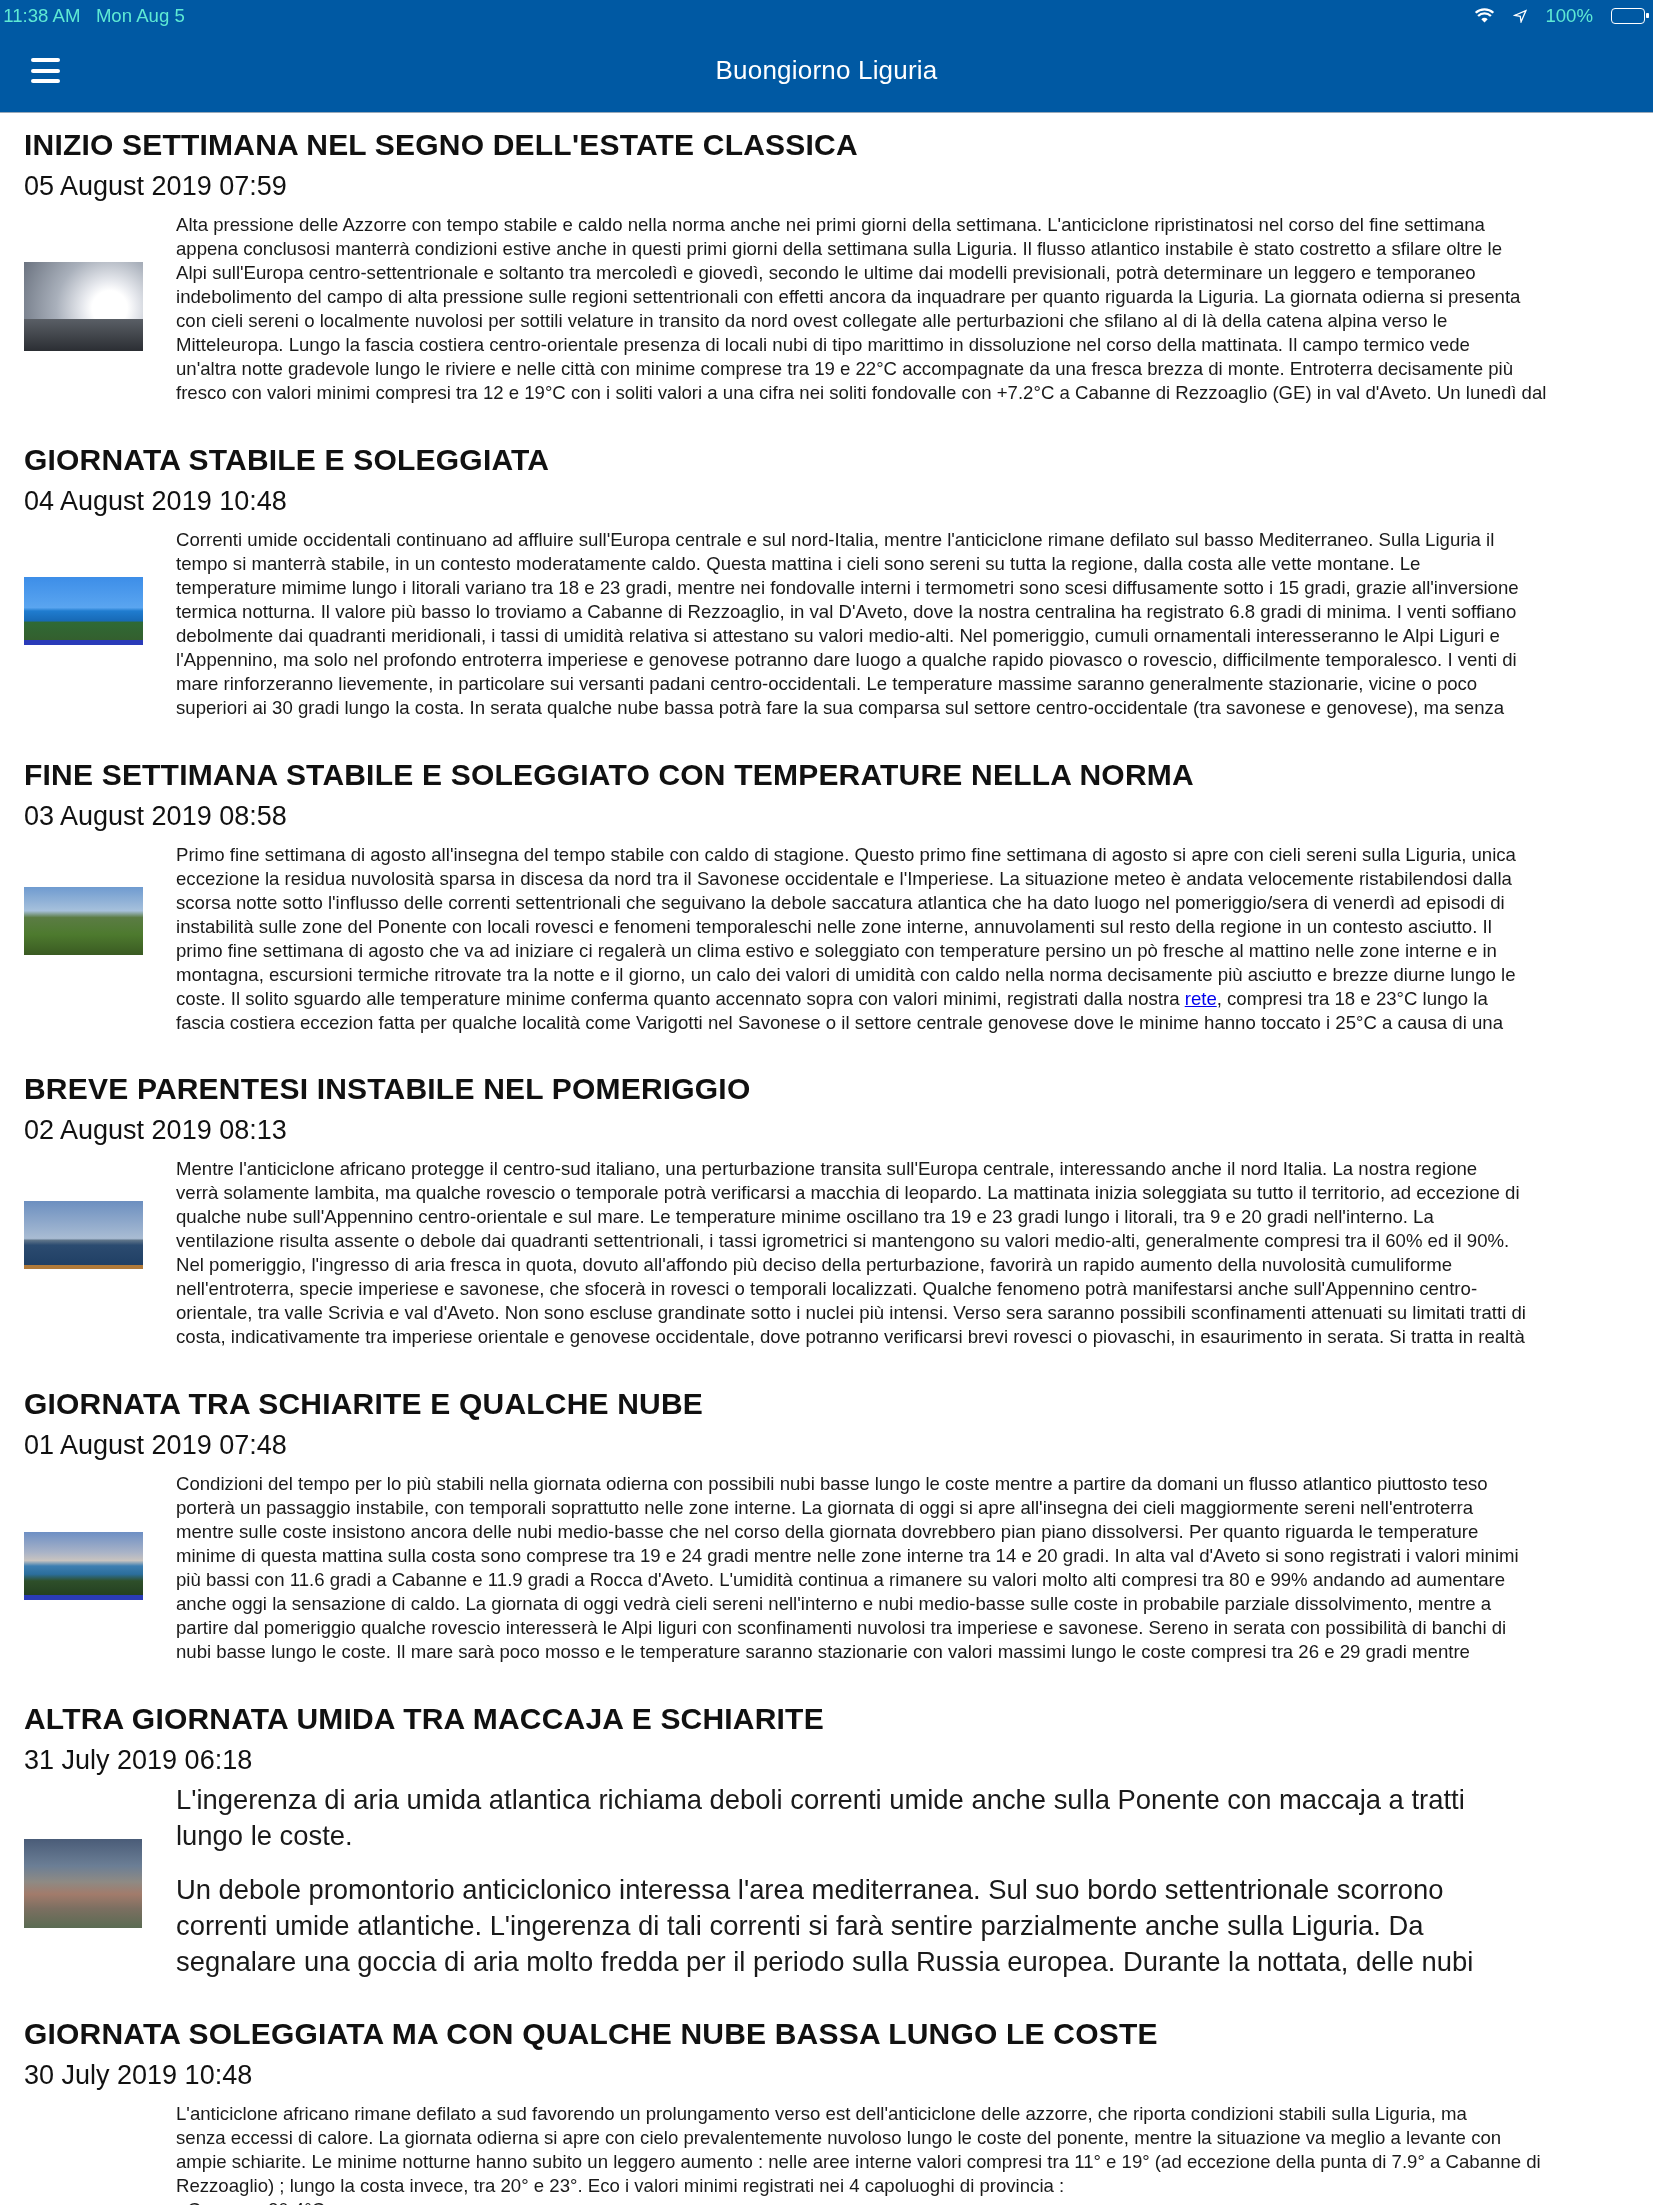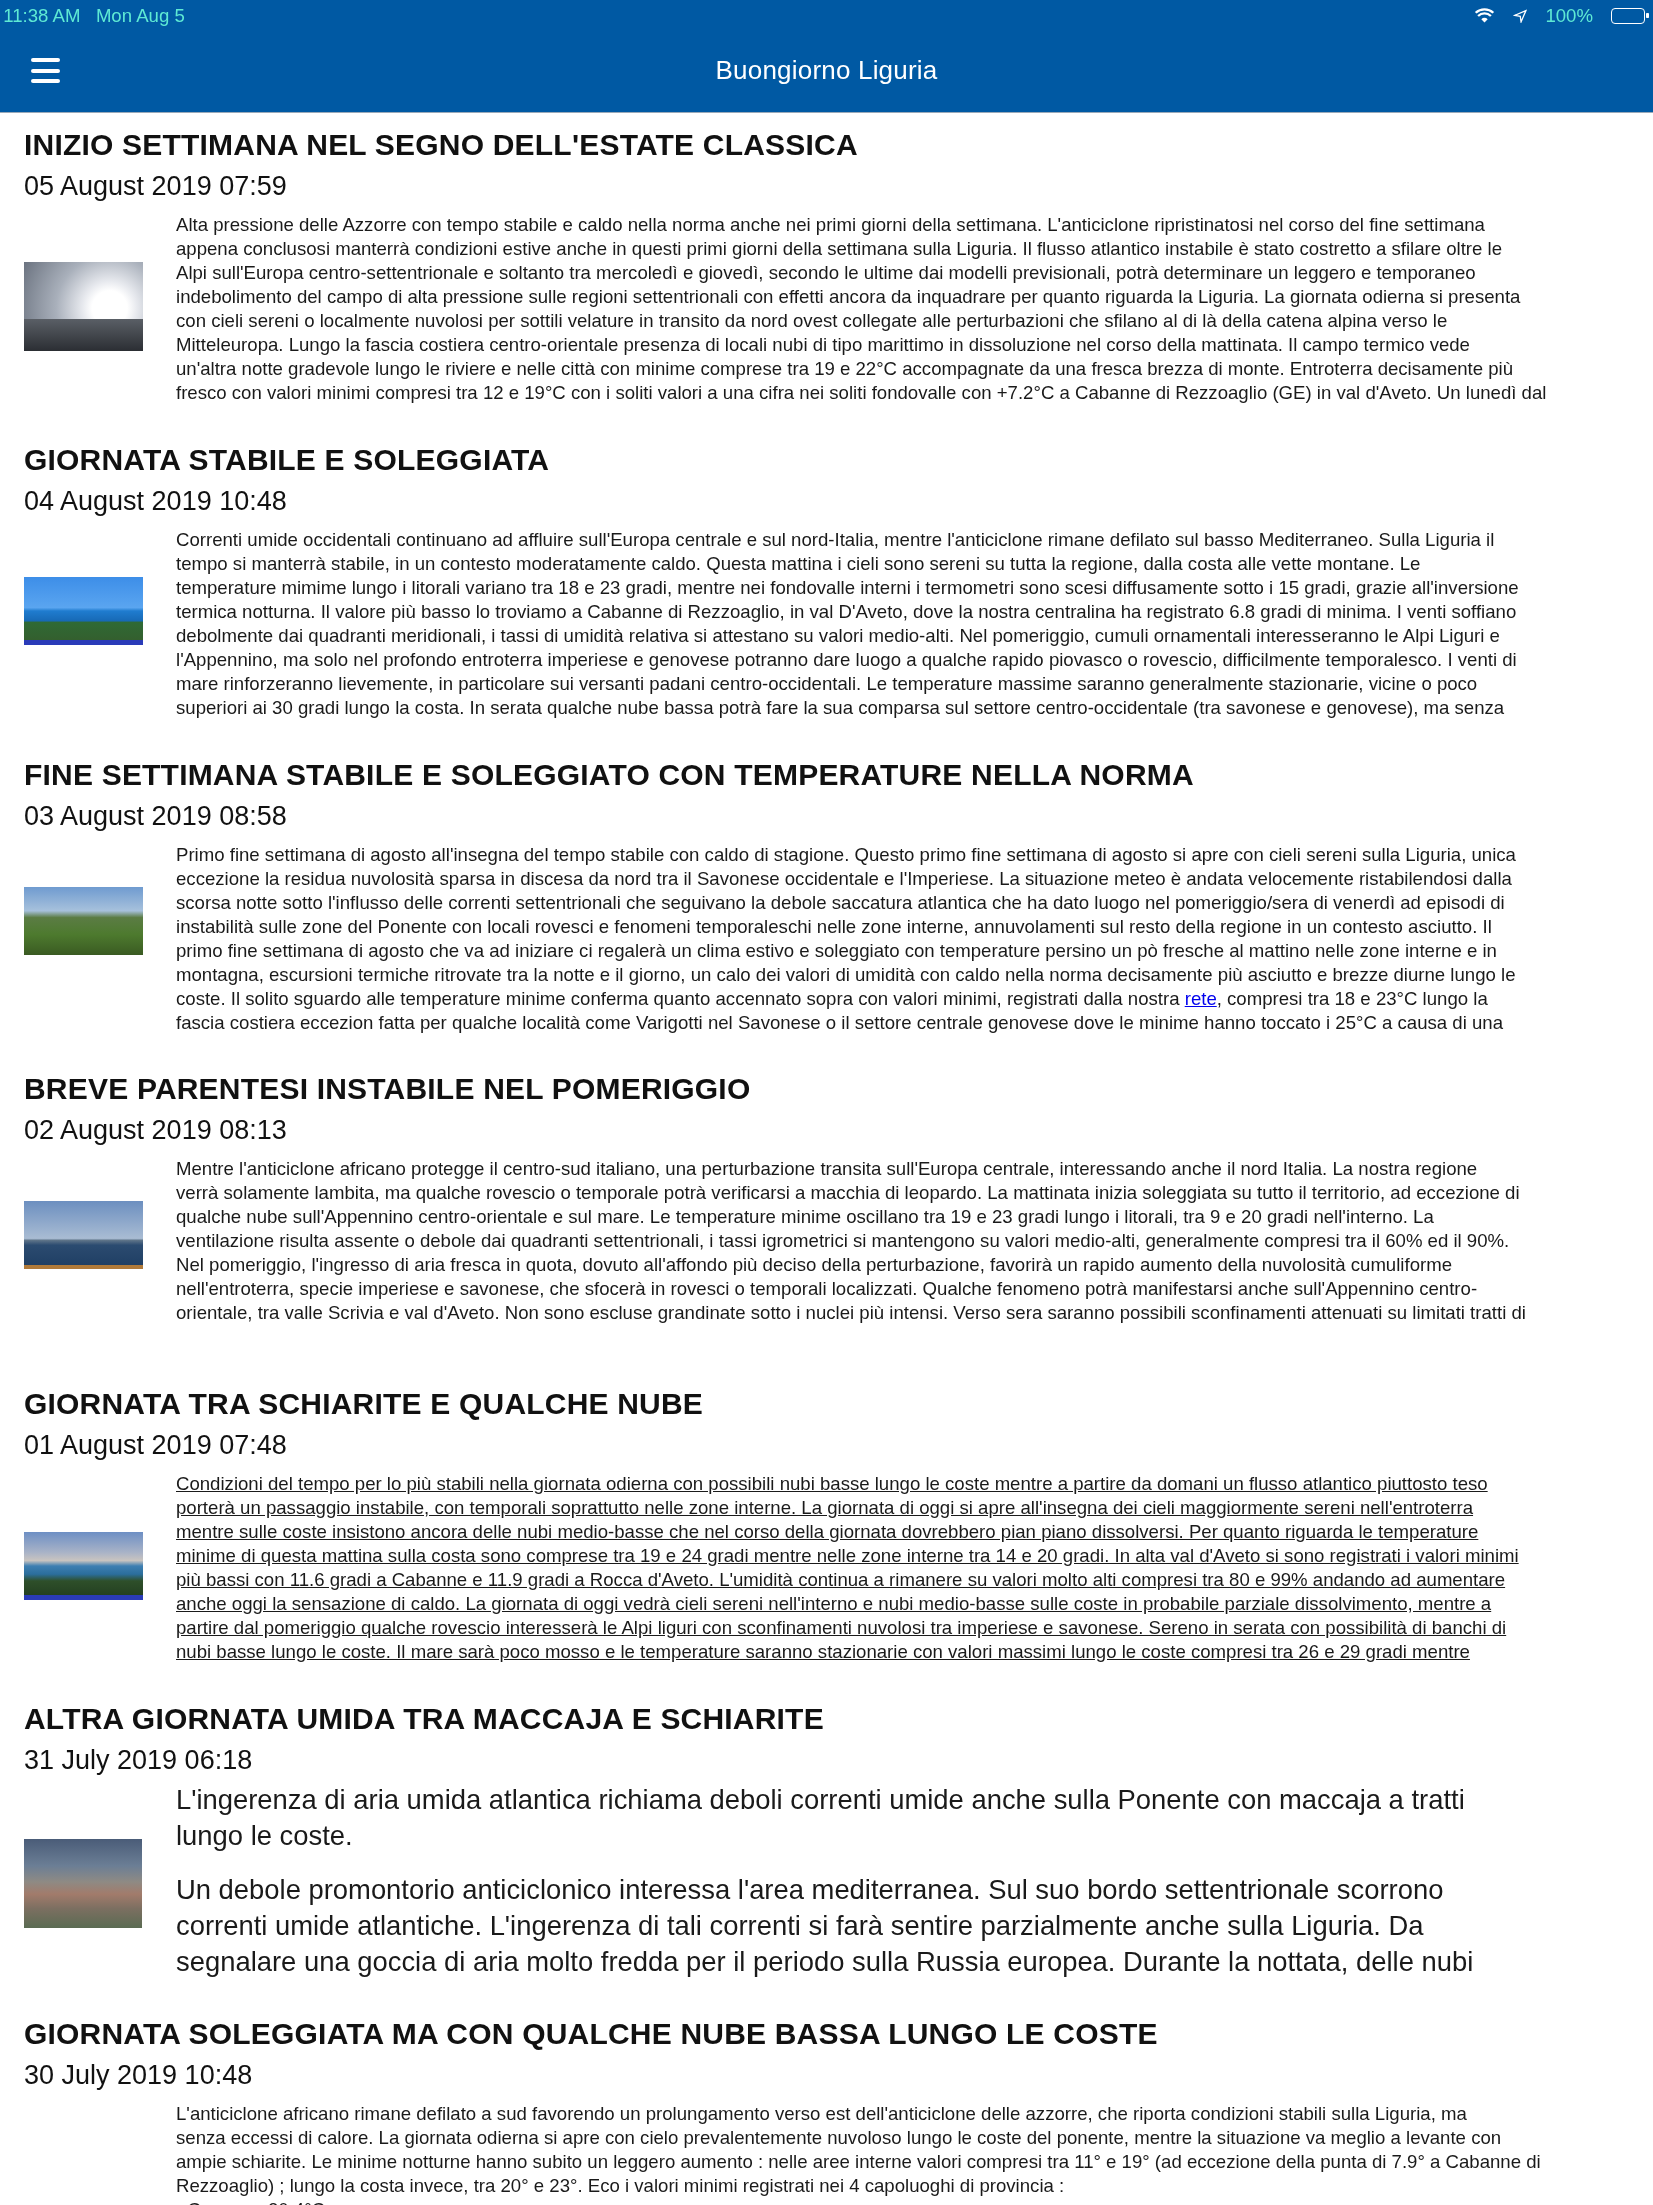--- a/index.html
+++ b/index.html
@@ -126,28 +126,29 @@
     <div class="a-date">02 August 2019 08:13</div>
     <div class="a-thumb t-bay" style="top:144px; height:68px;"></div>
     <div class="a-body" style="top:100px;">
       <span class="line">Mentre l'anticiclone africano protegge il centro-sud italiano, una perturbazione transita sull'Europa centrale, interessando anche il nord Italia. La nostra regione</span>
       <span class="line">verrà solamente lambita, ma qualche rovescio o temporale potrà verificarsi a macchia di leopardo. La mattinata inizia soleggiata su tutto il territorio, ad eccezione di</span>
       <span class="line">qualche nube sull'Appennino centro-orientale e sul mare. Le temperature minime oscillano tra 19 e 23 gradi lungo i litorali, tra 9 e 20 gradi nell'interno. La</span>
       <span class="line">ventilazione risulta assente o debole dai quadranti settentrionali, i tassi igrometrici si mantengono su valori medio-alti, generalmente compresi tra il 60% ed il 90%.</span>
       <span class="line">Nel pomeriggio, l'ingresso di aria fresca in quota, dovuto all'affondo più deciso della perturbazione, favorirà un rapido aumento della nuvolosità cumuliforme</span>
       <span class="line">nell'entroterra, specie imperiese e savonese, che sfocerà in rovesci o temporali localizzati. Qualche fenomeno potrà manifestarsi anche sull'Appennino centro-</span>
       <span class="line">orientale, tra valle Scrivia e val d'Aveto. Non sono escluse grandinate sotto i nuclei più intensi. Verso sera saranno possibili sconfinamenti attenuati su limitati tratti di</span>
+      <span class="line">costa, indicativamente tra imperiese orientale e genovese occidentale, dove potranno verificarsi brevi rovesci o piovaschi, in esaurimento in serata. Si tratta in realtà</span>
     </div>
   </div>
 
   <div class="article" style="top:1259px;">
     <div class="a-title">GIORNATA TRA SCHIARITE E QUALCHE NUBE</div>
     <div class="a-date">01 August 2019 07:48</div>
     <div class="a-thumb t-cloud" style="top:160px; height:68px;"></div>
-    <div class="a-body" style="top:100px;text-decoration:underline;">
+    <div class="a-body" style="top:100px;">
       <span class="line">Condizioni del tempo per lo più stabili nella giornata odierna con possibili nubi basse lungo le coste mentre a partire da domani un flusso atlantico piuttosto teso</span>
       <span class="line">porterà un passaggio instabile, con temporali soprattutto nelle zone interne. La giornata di oggi si apre all'insegna dei cieli maggiormente sereni nell'entroterra</span>
       <span class="line">mentre sulle coste insistono ancora delle nubi medio-basse che nel corso della giornata dovrebbero pian piano dissolversi. Per quanto riguarda le temperature</span>
       <span class="line">minime di questa mattina sulla costa sono comprese tra 19 e 24 gradi mentre nelle zone interne tra 14 e 20 gradi. In alta val d'Aveto si sono registrati i valori minimi</span>
       <span class="line">più bassi con 11.6 gradi a Cabanne e 11.9 gradi a Rocca d'Aveto. L'umidità continua a rimanere su valori molto alti compresi tra 80 e 99% andando ad aumentare</span>
       <span class="line">anche oggi la sensazione di caldo. La giornata di oggi vedrà cieli sereni nell'interno e nubi medio-basse sulle coste in probabile parziale dissolvimento, mentre a</span>
       <span class="line">partire dal pomeriggio qualche rovescio interesserà le Alpi liguri con sconfinamenti nuvolosi tra imperiese e savonese. Sereno in serata con possibilità di banchi di</span>
       <span class="line">nubi basse lungo le coste. Il mare sarà poco mosso e le temperature saranno stazionarie con valori massimi lungo le coste compresi tra 26 e 29 gradi mentre</span>
     </div>
   </div>

